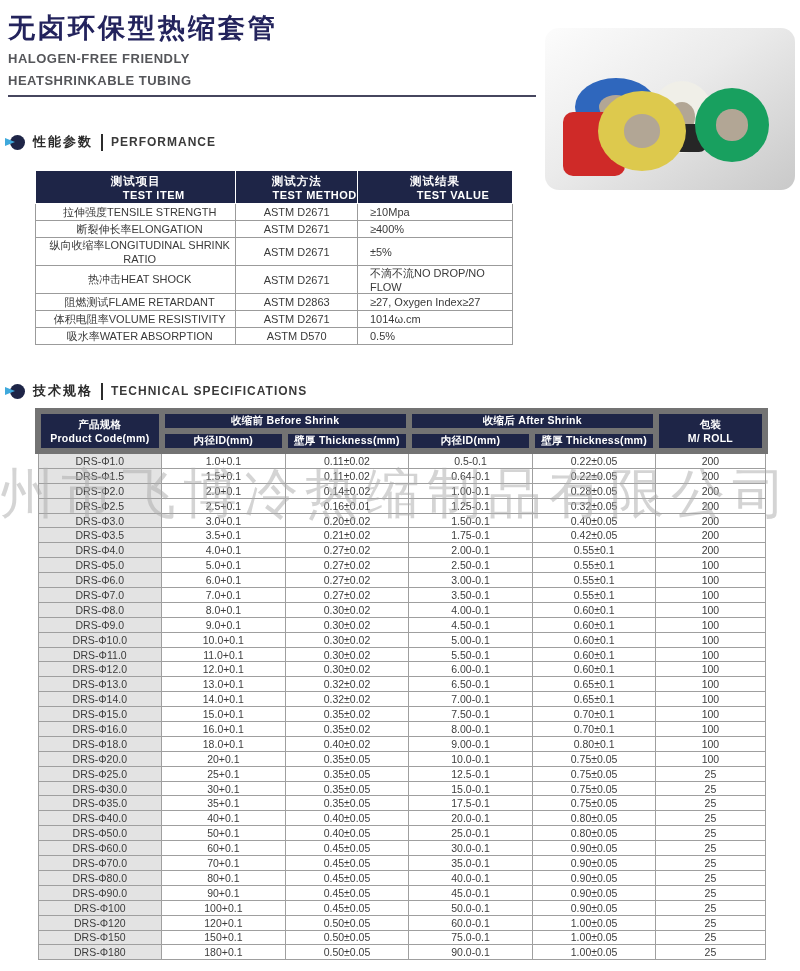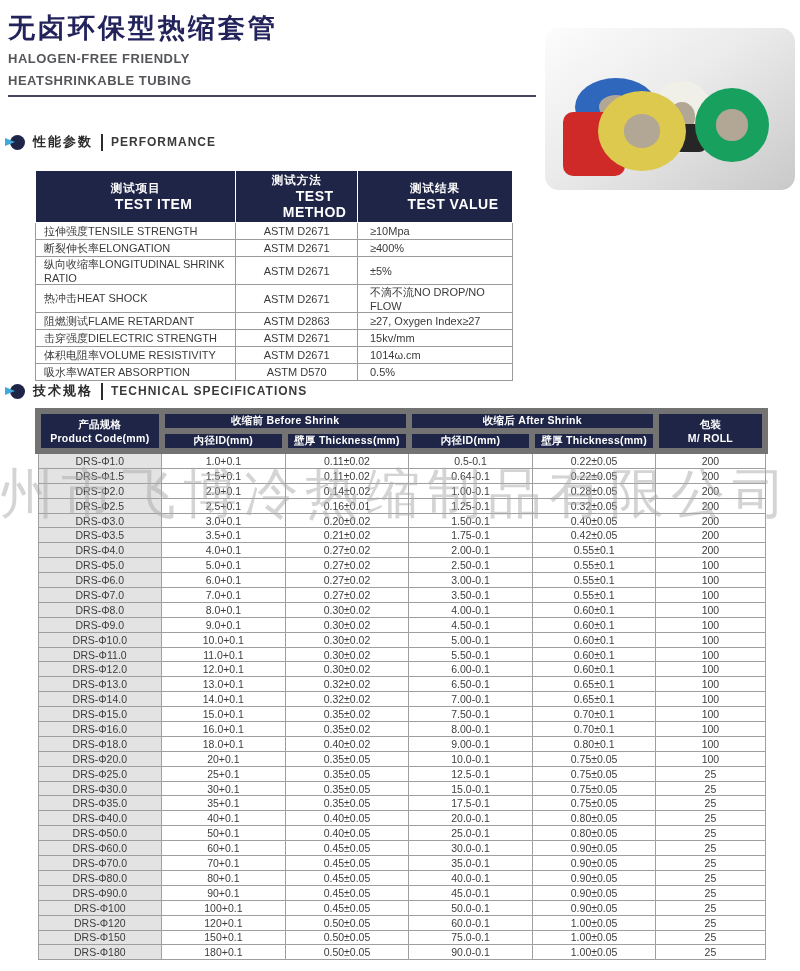--- a/index.html
+++ b/index.html
@@ -40,24 +40,24 @@
   .sec-cn{font-size:13px;font-weight:bold;color:#2b2b2b;letter-spacing:2px;}
   .sec-bar{width:2px;height:17px;background:#2b2b2b;display:inline-block;}
   .sec-en{font-size:12px;font-weight:bold;color:#3a3a3a;letter-spacing:1px;}
 
   
   .perf-table{position:absolute;left:35px;top:170px;width:478px;border-collapse:collapse;
               table-layout:fixed;font-size:11px;}
   .perf-table th{background:#1e2547;color:#ffffff;font-weight:bold;padding:2px 0;
                  border:1px solid #ffffff;height:28px;}
   .perf-table th .h-cn{font-size:11.5px;letter-spacing:1px;}
-  .perf-table th .h-en{font-size:14px;letter-spacing:0.5px;padding-left:36px;}
+  .perf-table th .h-en{font-size:11px;letter-spacing:0.5px;padding-left:36px;}
   .perf-table td{border:1px solid #9b9b9b;height:16px;background:#ffffff;padding:0;}
   .perf-table col.p1{width:42%;} .perf-table col.p2{width:25.5%;} .perf-table col.p3{width:32.5%;}
-  .perf-table td.c-item{text-align:left;padding-left:8px;}
+  .perf-table td.c-item{text-align:center;padding-left:8px;}
   .perf-table td.c-method{text-align:center;}
   .perf-table td.c-value{text-align:left;padding-left:12px;}
 
   
   .spec-table{position:absolute;left:35px;top:408px;width:733px;border-collapse:collapse;
               table-layout:fixed;font-size:10.5px;}
   .spec-table th{background:#1e2547;color:#ffffff;font-weight:bold;border:6px solid #737373;
                  padding:0;height:13px;font-size:10.5px;letter-spacing:0.3px;}
   .spec-table td{border:1px solid #9f9f9f;height:13.9px;background:#ffffff;text-align:center;
                  padding:0;color:#3c3c3c;}
@@ -138,25 +138,20 @@
         </tr>
         <tr>
           <td class="c-item">热冲击HEAT SHOCK</td>
           <td class="c-method">ASTM D2671</td>
           <td class="c-value">不滴不流NO DROP/NO FLOW</td>
         </tr>
         <tr>
           <td class="c-item">阻燃测试FLAME RETARDANT</td>
           <td class="c-method">ASTM D2863</td>
           <td class="c-value">≥27, Oxygen Index≥27</td>
-        </tr>
-        <tr>
-          <td class="c-item">击穿强度DIELECTRIC STRENGTH</td>
-          <td class="c-method">ASTM D2671</td>
-          <td class="c-value">15kv/mm</td>
         </tr>
         <tr>
           <td class="c-item">体积电阻率VOLUME RESISTIVITY</td>
           <td class="c-method">ASTM D2671</td>
           <td class="c-value">1014ω.cm</td>
         </tr>
         <tr>
           <td class="c-item">吸水率WATER ABSORPTION</td>
           <td class="c-method">ASTM D570</td>
           <td class="c-value">0.5%</td>

